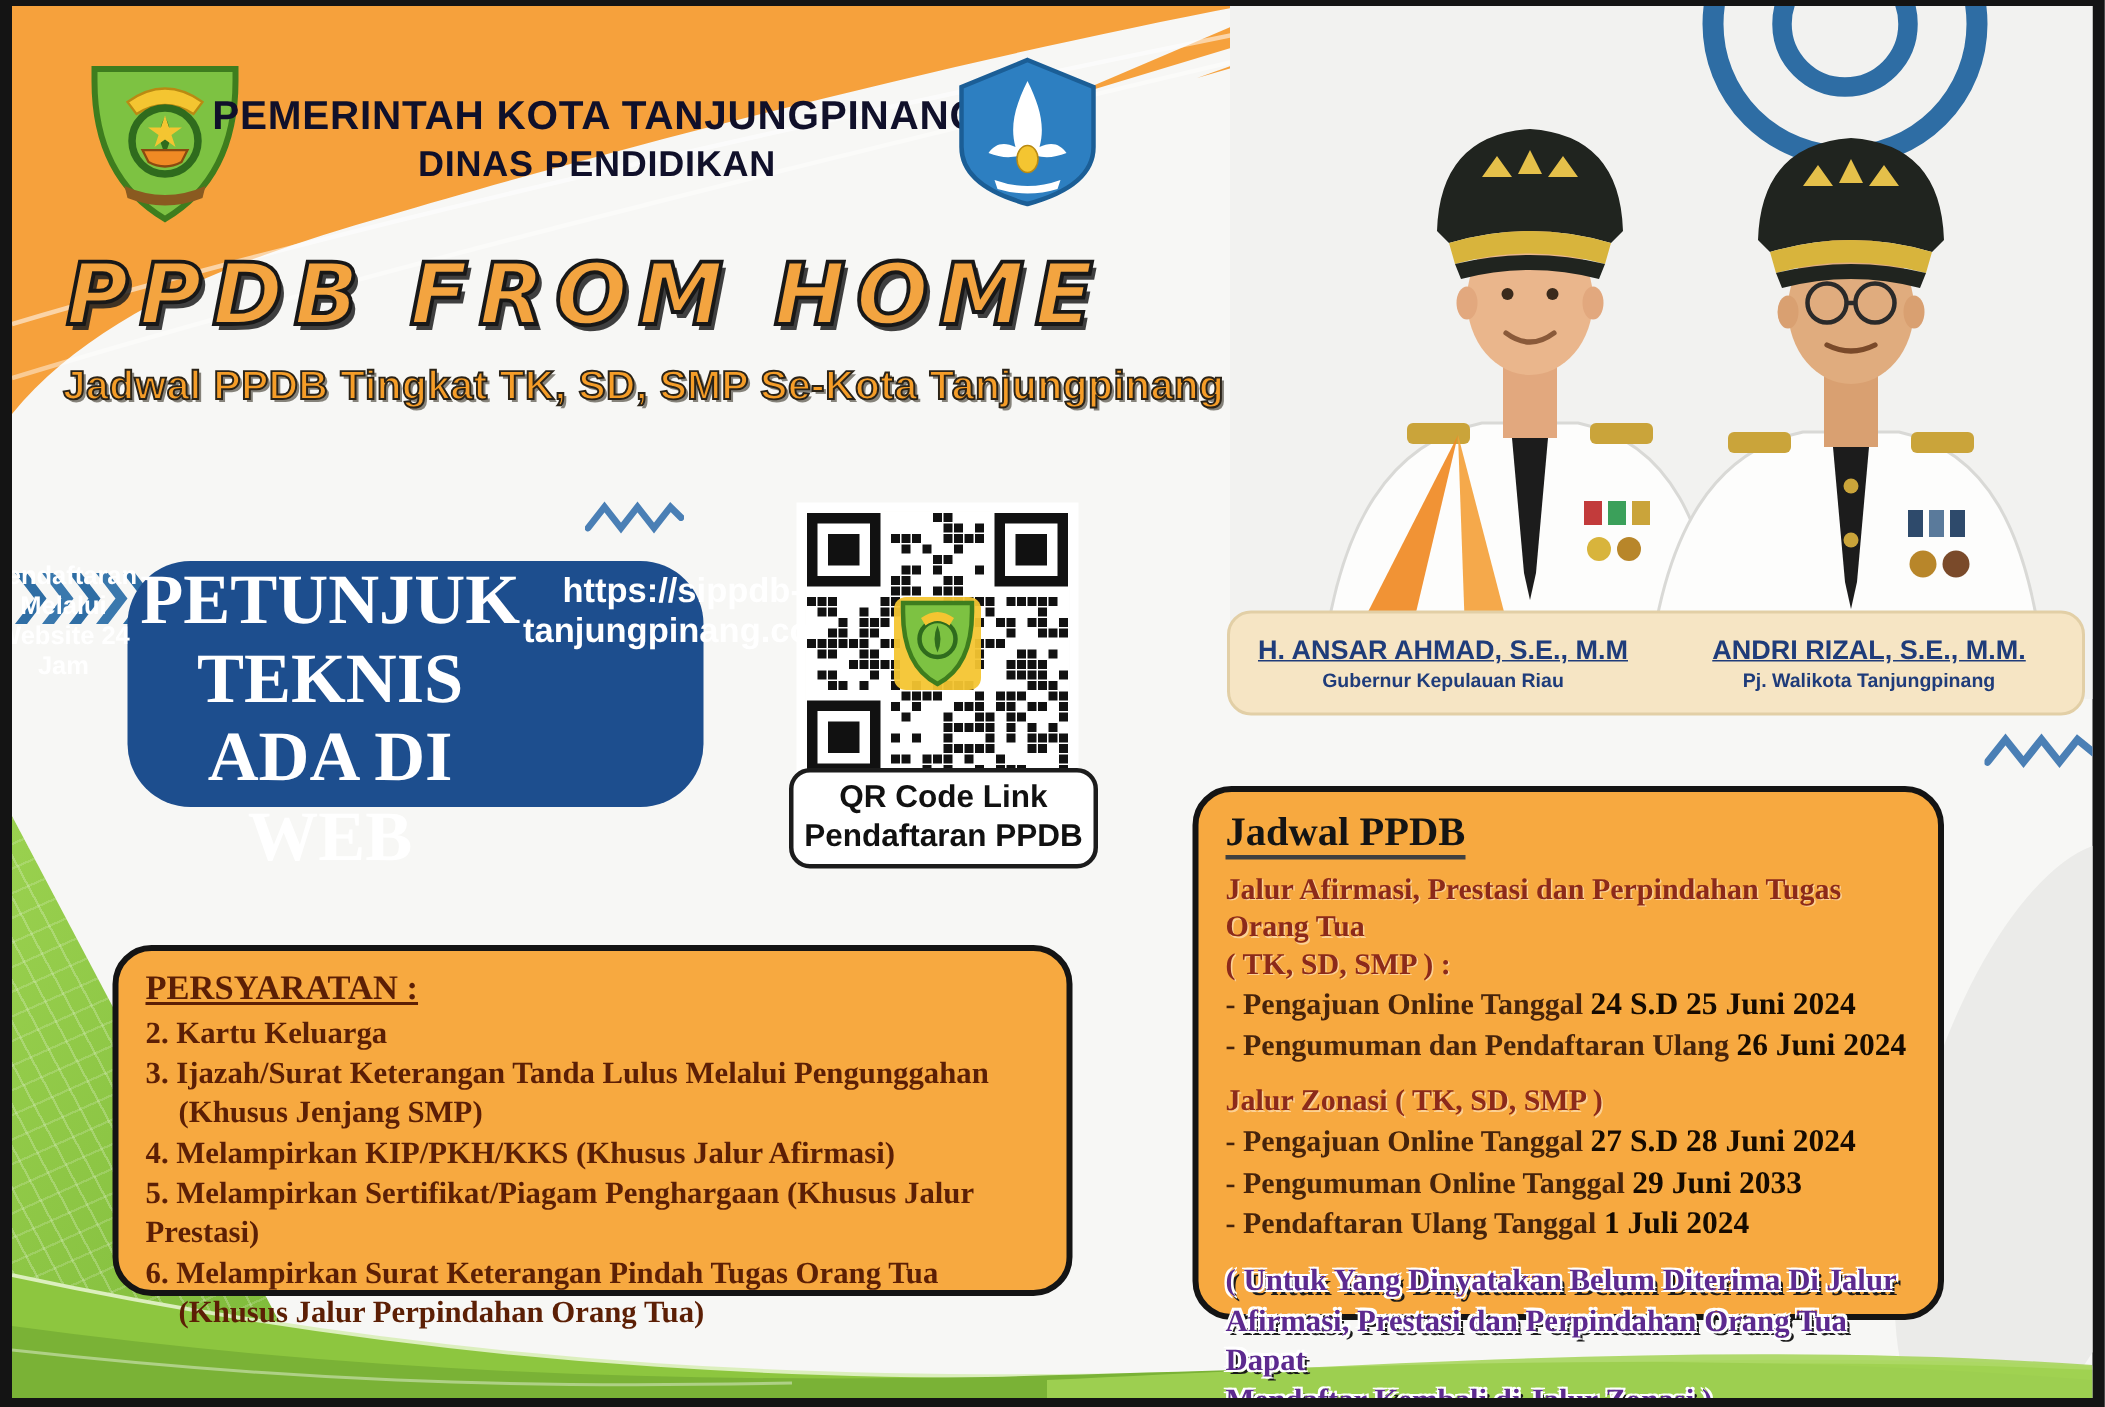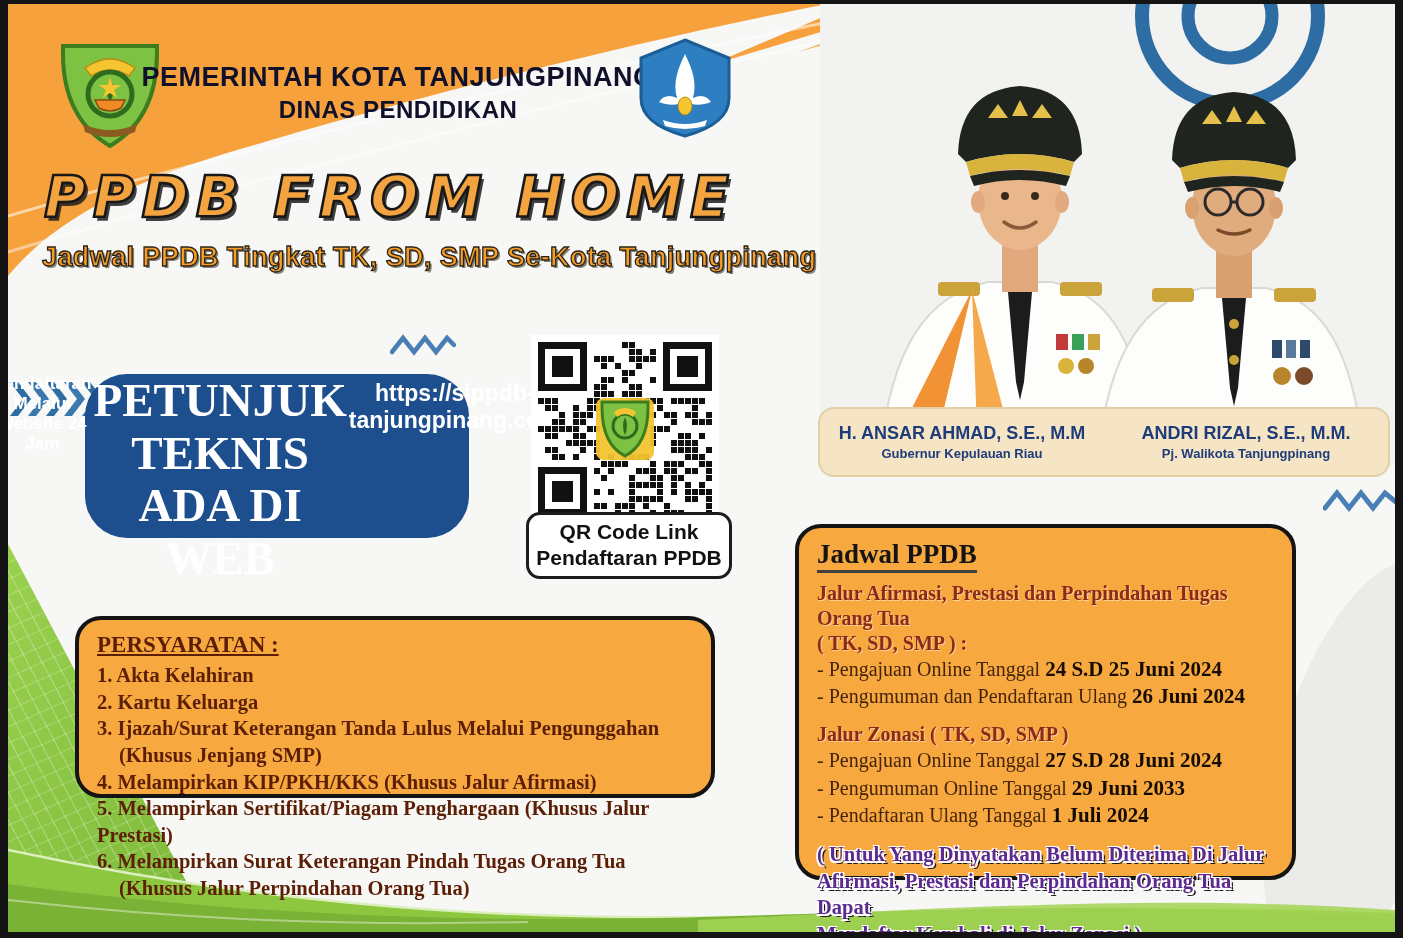--- a/index.html
+++ b/index.html
@@ -54,37 +54,37 @@
   .qr-crest{left:586px;top:392px;z-index:4;}
   .qr-label{left:518px;top:508px;width:196px;z-index:3;background:#fff;border:3px solid #1c1c1c;
     border-radius:14px;text-align:center;padding:4px 2px;color:#111;
     font-size:21px;font-weight:bold;line-height:1.25;}
 
   
   .portraits{left:812px;top:0;z-index:2;}
   .nameplate{left:810px;top:403px;width:568px;height:66px;background:#f6e5c4;
     border:2px solid #e2cfa6;border-radius:16px;z-index:5;display:flex;align-items:center;}
   .np-col{flex:1;text-align:center;color:#1f3c7a;}
-  .np-name{font-size:18px;font-weight:bold;}
+  .np-name{font-size:18px;font-weight:bold;text-decoration:underline;}
   .np-title{font-size:13px;font-weight:bold;margin-top:2px;}
 
   
   .orange-box{background:#f7a940;border:4px solid #141414;border-radius:26px;z-index:4;
     font-family:"Liberation Serif",serif;color:#5c1f05;}
-  .persyaratan{left:67px;top:612px;width:640px;height:182px;padding:12px 18px;box-sizing:border-box;}
+  .persyaratan{left:67px;top:626px;width:640px;height:234px;padding:12px 18px;box-sizing:border-box;}
   .p-heading{font-size:23px;font-weight:bold;text-decoration:underline;margin-bottom:4px;}
   .p-line{font-size:20.5px;font-weight:bold;line-height:1.3;}
   .p-indent{padding-left:22px;}
 
   .jadwal{left:787px;top:520px;width:501px;height:356px;padding:12px 18px;box-sizing:border-box;}
   .j-heading{font-size:27px;font-weight:bold;color:#141414;display:inline-block;
              border-bottom:3px solid #404040;line-height:1.1;margin-bottom:8px;}
   .j-sec{font-size:20px;font-weight:bold;color:#8c2a1a;line-height:1.25;
          text-shadow:1px 1px 0 rgba(255,243,220,.55);}
-  .j-bullet{font-size:20px;font-weight:normal;color:#46230b;line-height:1.3;}
+  .j-bullet{font-size:20px;font-weight:bold;color:#46230b;line-height:1.3;}
   .j-bullet b{color:#160b00;font-size:21px;}
   .j-gap{height:12px;}
   .j-note{margin-top:12px;font-size:20.5px;font-weight:bold;color:#5d2a8f;line-height:1.3;
     text-shadow:-1.5px -1.5px 0 #fff,1.5px -1.5px 0 #fff,-1.5px 1.5px 0 #fff,
                 1.5px 1.5px 0 #fff,3px 3px 0 #1a1a1a;}
 </style>
 </head>
 <body>
 
 <div class="poster">
@@ -435,21 +435,20 @@
       <div class="np-title">Gubernur Kepulauan Riau</div>
     </div>
     <div class="np-col">
       <div class="np-name">ANDRI RIZAL, S.E., M.M.</div>
       <div class="np-title">Pj. Walikota Tanjungpinang</div>
     </div>
   </div>
 
   <div class="abs orange-box persyaratan">
     <div class="p-heading">PERSYARATAN :</div>
-    <div class="p-line">1. Akta Kelahiran</div>
     <div class="p-line">2. Kartu Keluarga</div>
     <div class="p-line">3. Ijazah/Surat Keterangan Tanda Lulus Melalui Pengunggahan</div>
     <div class="p-line p-indent">(Khusus Jenjang SMP)</div>
     <div class="p-line">4. Melampirkan KIP/PKH/KKS (Khusus Jalur Afirmasi)</div>
     <div class="p-line">5. Melampirkan Sertifikat/Piagam Penghargaan (Khusus Jalur Prestasi)</div>
     <div class="p-line">6. Melampirkan Surat Keterangan Pindah Tugas Orang Tua</div>
     <div class="p-line p-indent">(Khusus Jalur Perpindahan Orang Tua)</div>
   </div>
 
   <div class="abs orange-box jadwal">

